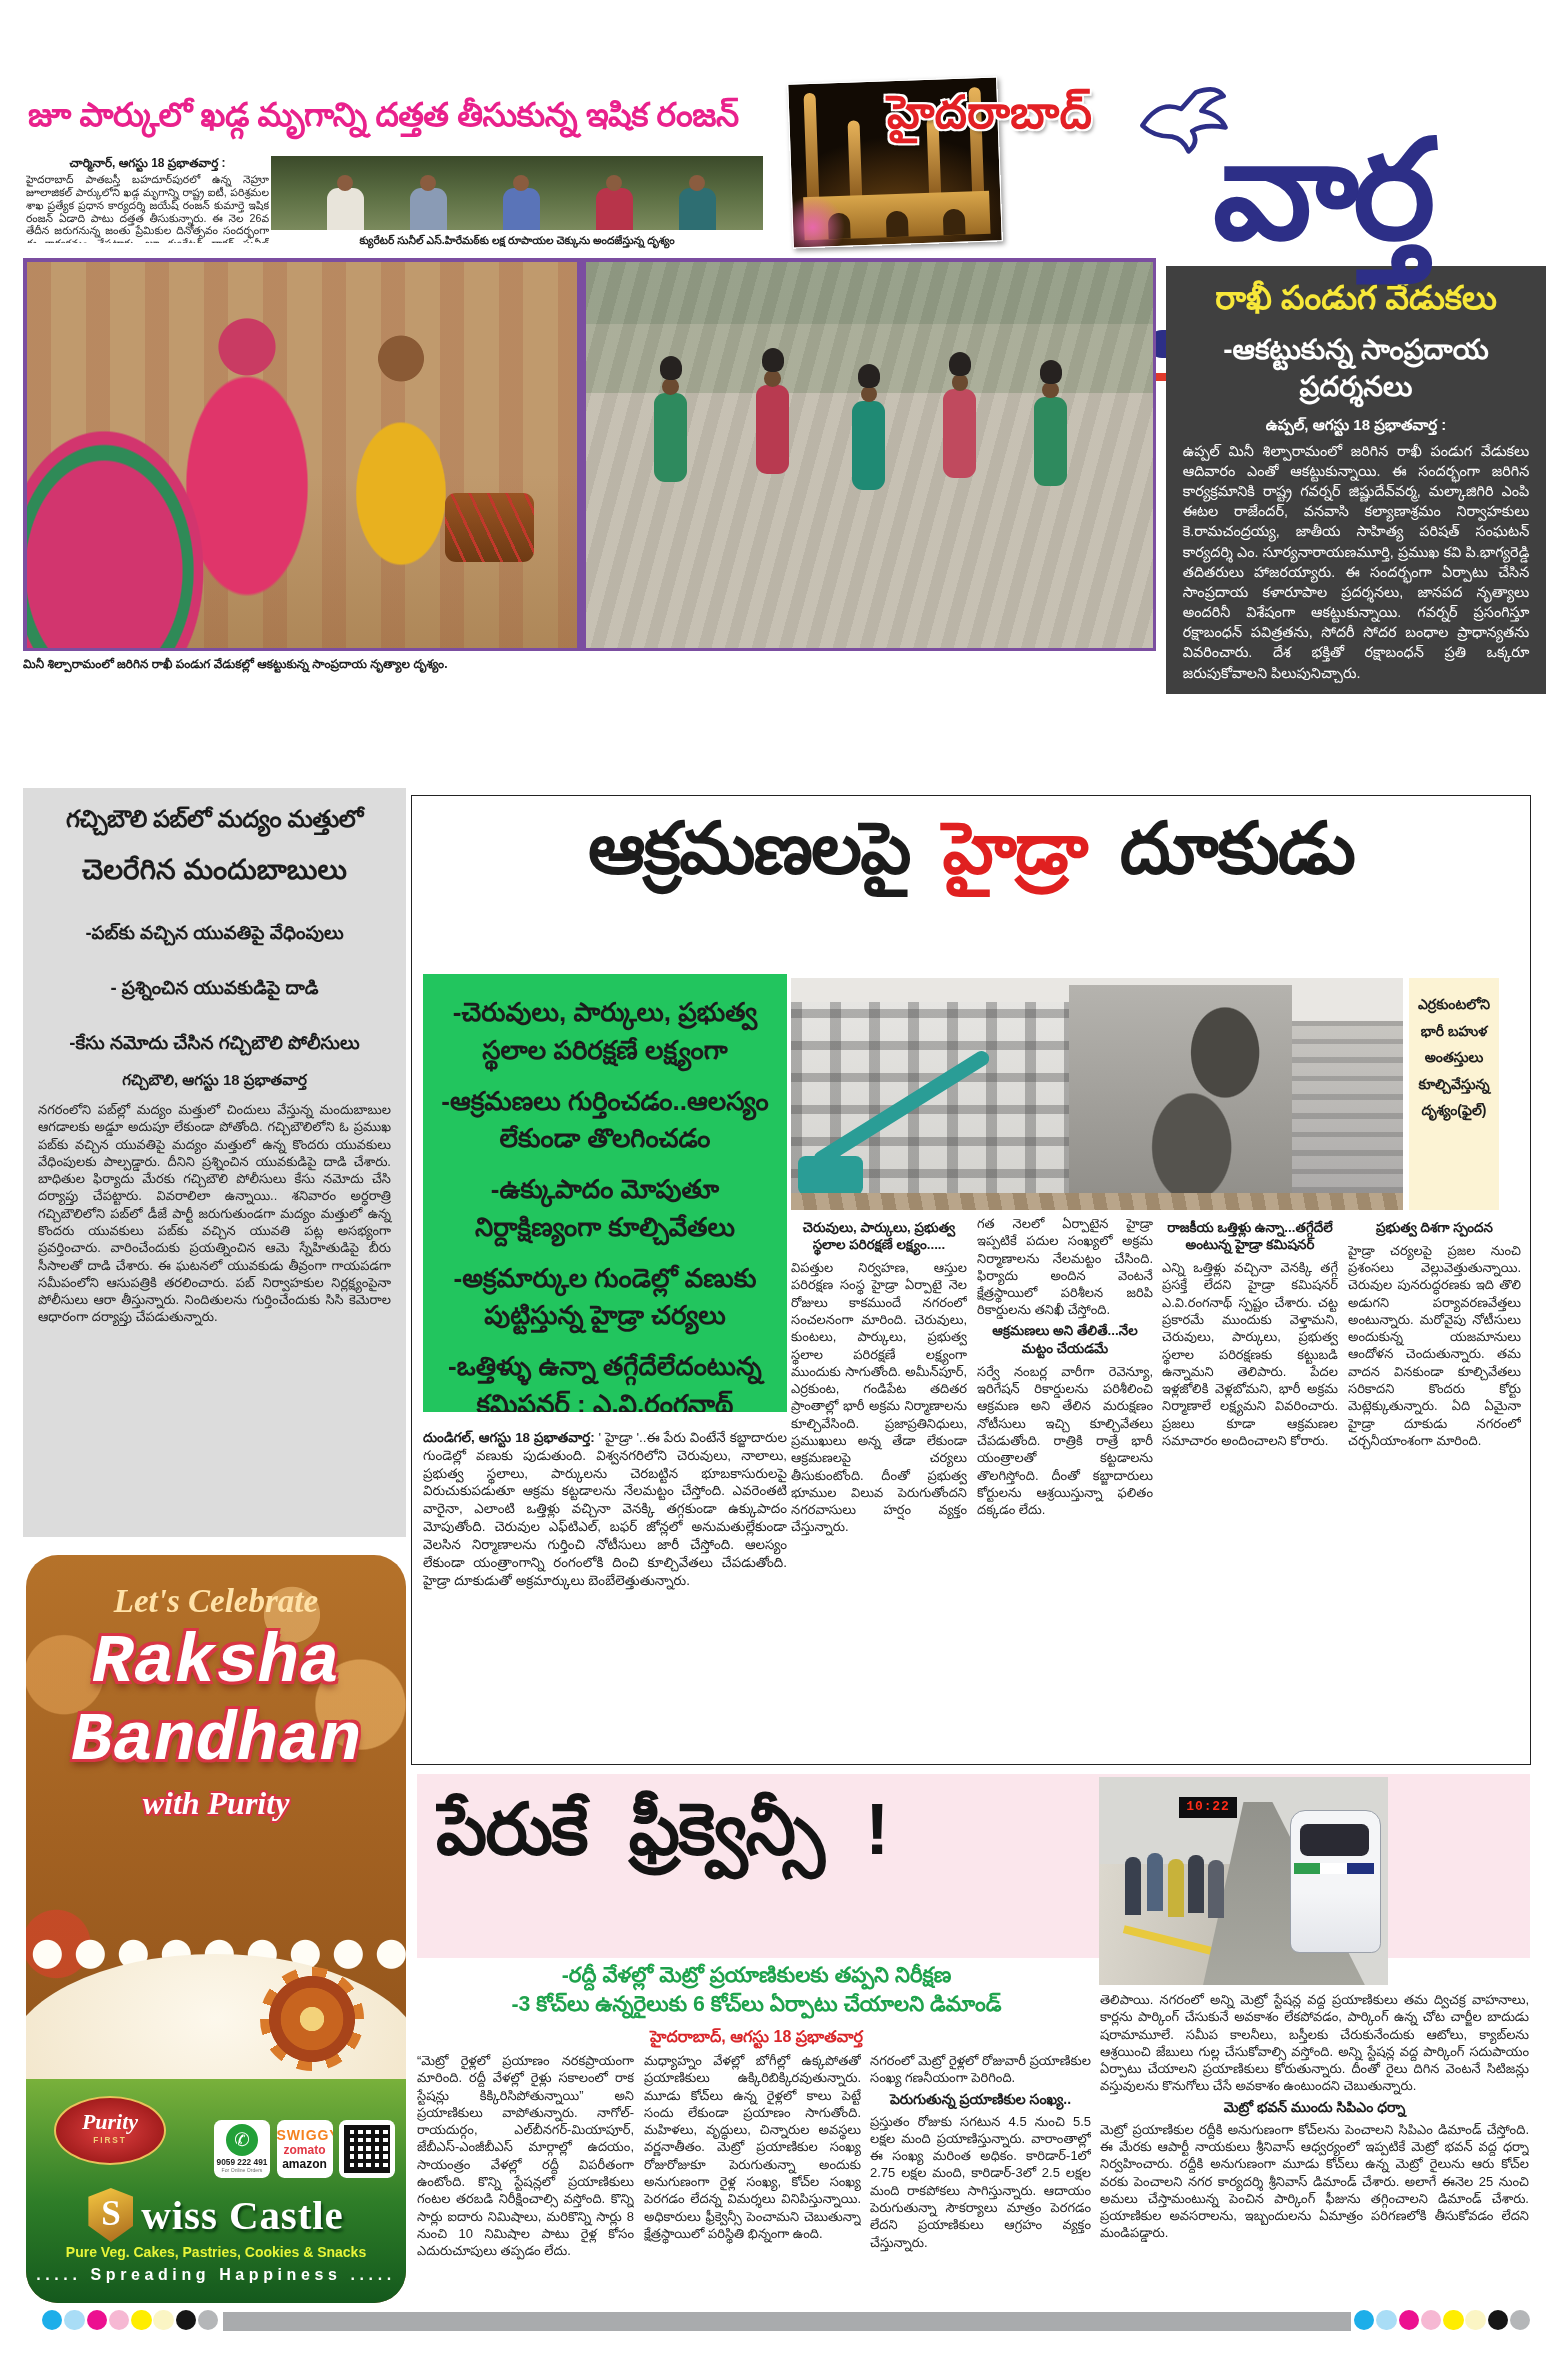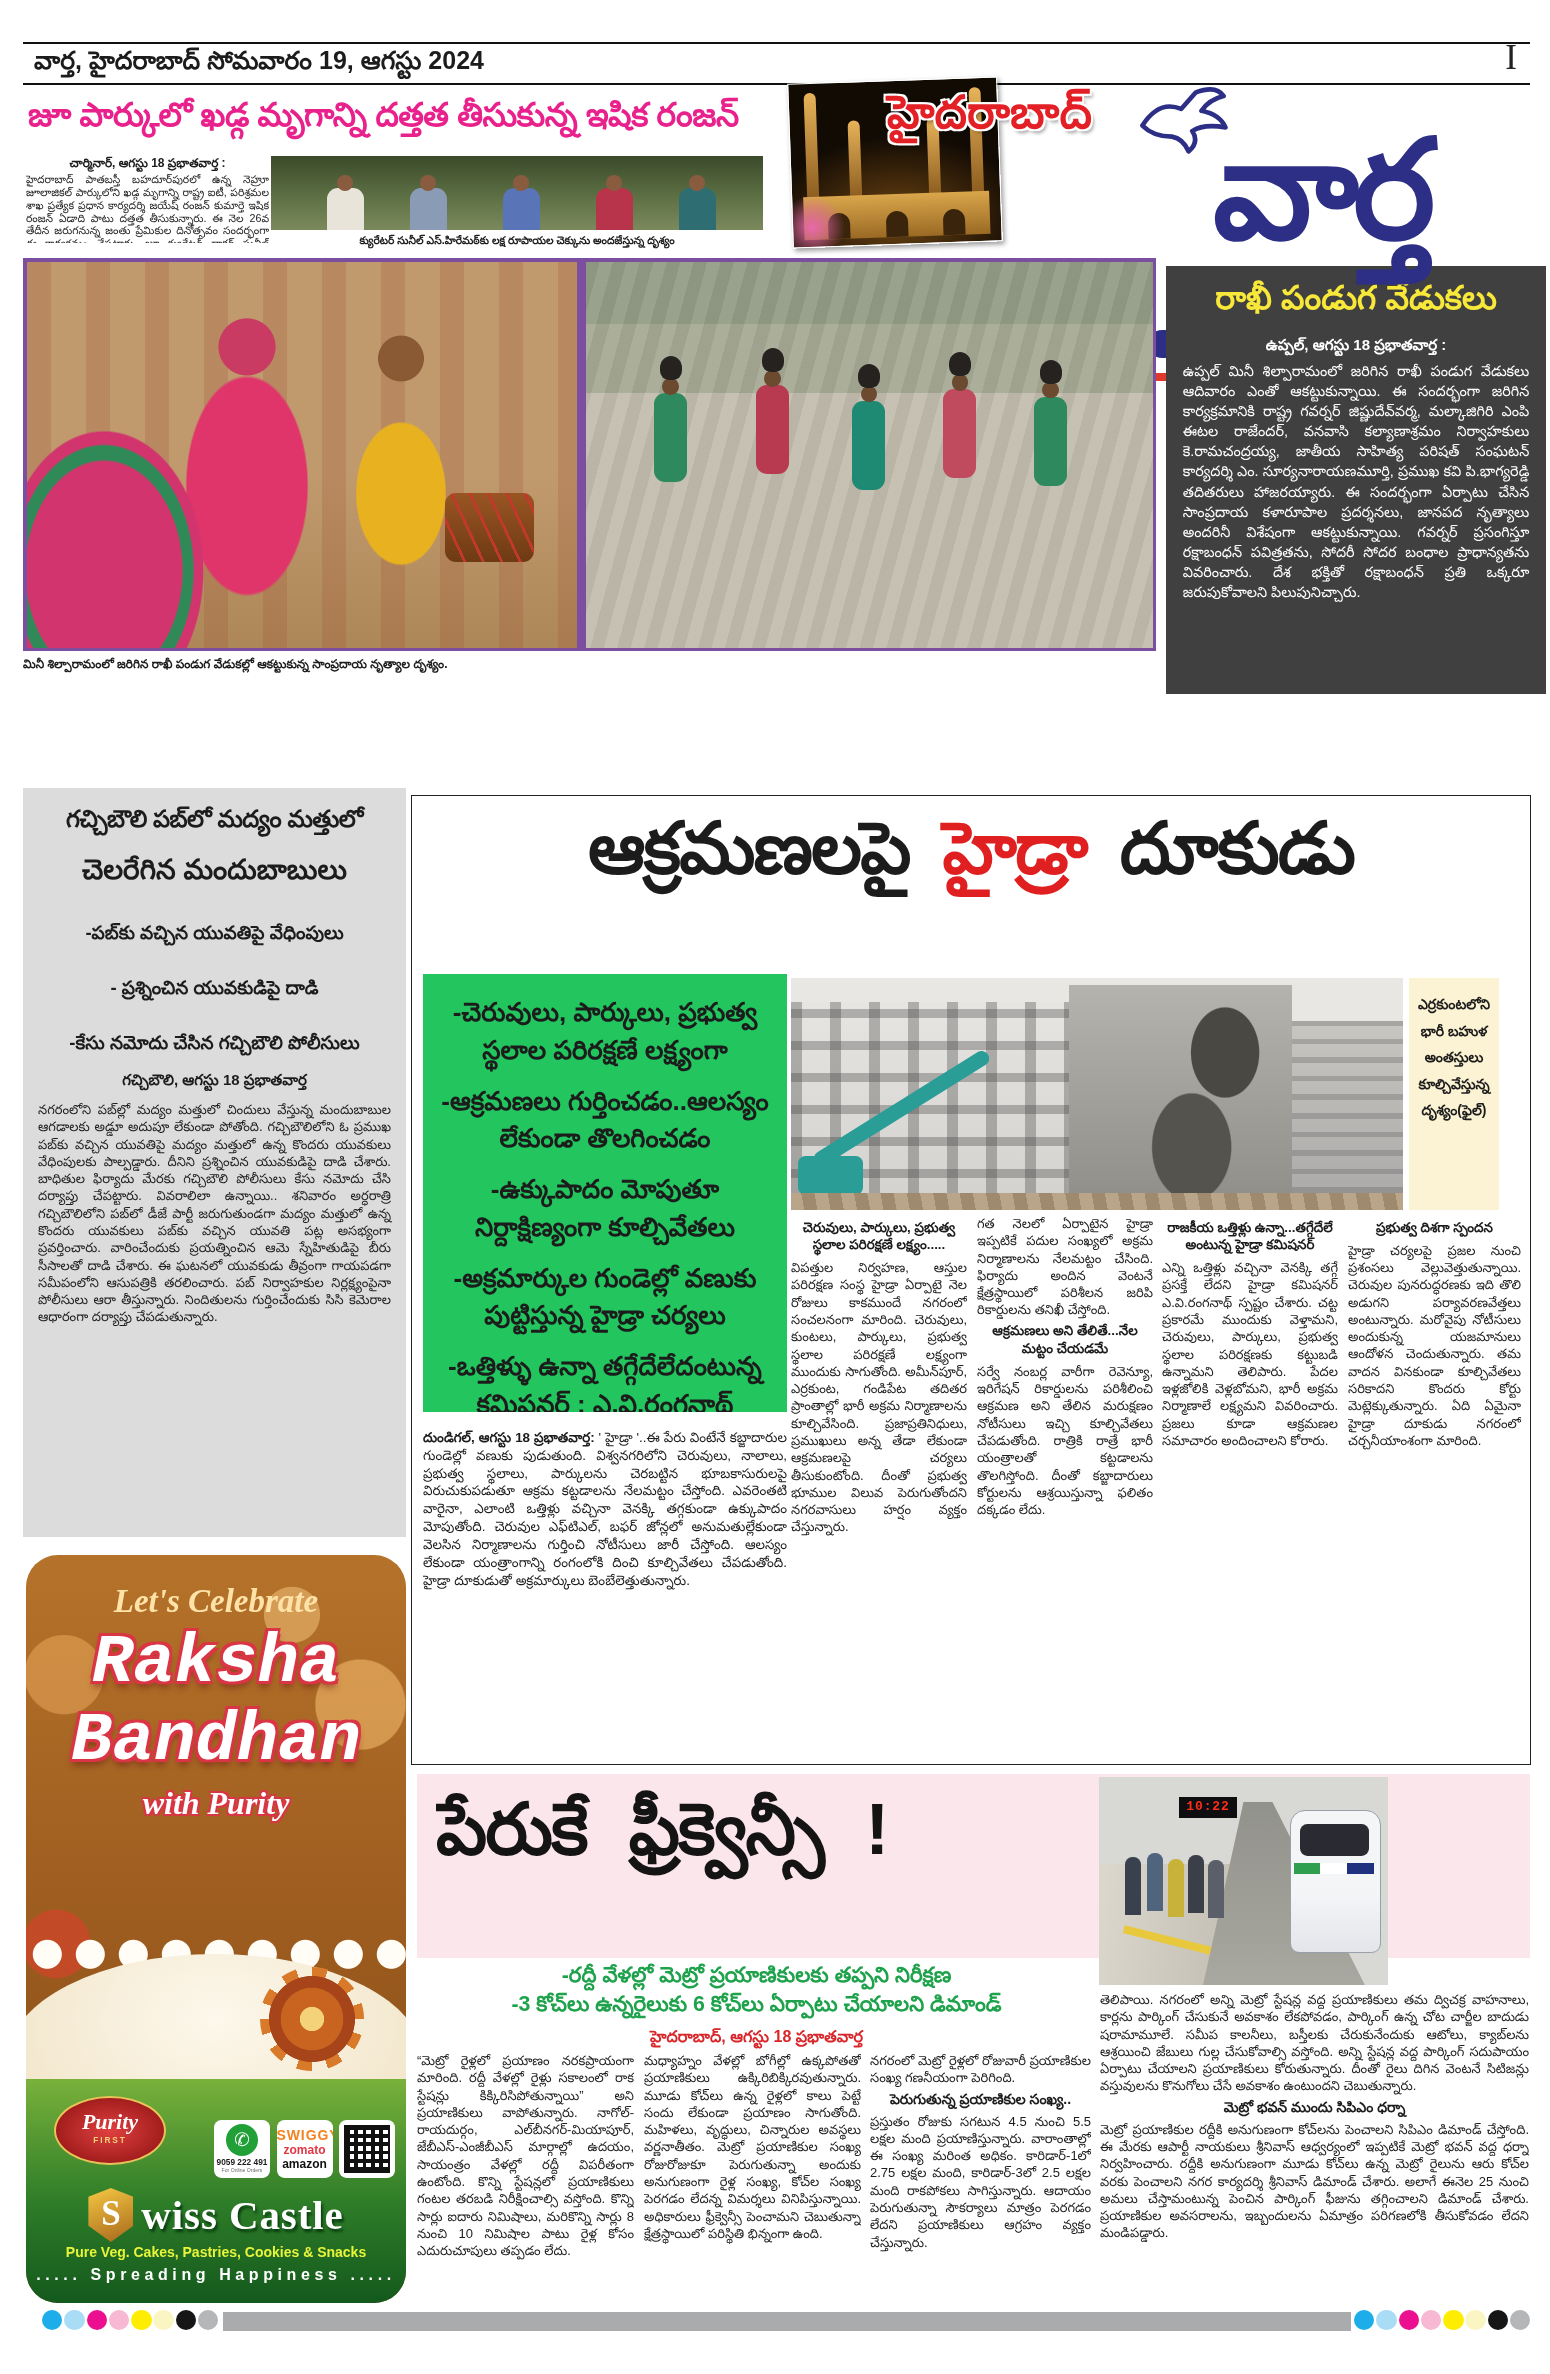--- a/index.html
+++ b/index.html
@@ -200,24 +200,20 @@
   .reg-dots{top:2310px;height:22px;display:flex;gap:1.9px;}
   .reg-dots-left{left:42px;} .reg-dots-right{left:1354px;}
   .dot{width:20.4px;height:20.4px;border-radius:50%;display:inline-block;}
   .reg-bar{left:223px;top:2312px;width:1128px;height:18.6px;background:#a9abad;}
 </style>
 </head>
 <body>
 
 <div class="page">
 
-  <div class="abs hdr-band">
-    <span class="hdr-date">వార్త, హైదరాబాద్ సోమవారం 19, ఆగస్టు 2024</span>
-    <span class="hdr-pageno">I</span>
-  </div>
 
   <div class="abs ts-headline">జూ పార్కులో ఖడ్గ మృగాన్ని దత్తత తీసుకున్న ఇషిక రంజన్</div>
   <div class="abs ts-dateline">చార్మినార్, ఆగస్టు 18 ప్రభాతవార్త :</div>
   <div class="abs ts-body just">హైదరాబాద్ పాతబస్తీ బహదూర్‌పురలో ఉన్న నెహ్రూ జూలాజికల్ పార్కులోని ఖడ్గ మృగాన్ని రాష్ట్ర ఐటీ, పరిశ్రమల శాఖ ప్రత్యేక ప్రధాన కార్యదర్శి జయేష్ రంజన్ కుమార్తె ఇషిక రంజన్ ఏడాది పాటు దత్తత తీసుకున్నారు. ఈ నెల 26వ తేదీన జరుగనున్న జంతు ప్రేమికుల దినోత్సవం సందర్భంగా ఈ కార్యక్రమం చేపట్టారు. జూ క్యురేటర్ డాక్టర్ సునీల్ ఎస్.హిరేమఠ్‌కు ఇషిక రంజన్ లక్ష రూపాయల చెక్కును అందజేశారు. జంతు సంరక్షణకు ప్రతి ఒక్కరూ ముందుకు రావాలని జయేష్ రంజన్ పిలుపునిచ్చారు. ఎన్జీవోలు, పలు సంస్థలు జంతువుల దత్తతకు ఆసక్తి చూపుతున్నాయని జూ అధికారులు వెల్లడించారు.</div>
   <div class="abs ts-photo">
     <span class="ts-fig" style="left:56px;background:#e8e4da;">
         <span class="ts-head"></span>
       </span>
     <span class="ts-fig" style="left:139px;background:#8a9bb5;">
         <span class="ts-head"></span>
@@ -264,20 +260,21 @@
       <span class="fig" style="left:30%;top:32%;background:#b83a50;"></span>
       <span class="fig" style="left:47%;top:36%;background:#1f8a74;"></span>
       <span class="fig" style="left:63%;top:33%;background:#c04a5e;"></span>
       <span class="fig" style="left:79%;top:35%;background:#2e8a5e;"></span>
     </div>
   </div>
   <div class="abs photos-caption">మినీ శిల్పారామంలో జరిగిన రాఖీ పండుగ వేడుకల్లో ఆకట్టుకున్న సాంప్రదాయ నృత్యాల దృశ్యం.</div>
 
   <div class="abs rakhi-box">
     <div class="rk-head">రాఖీ పండుగ వేడుకలు</div>
+    <div class="rk-sub">-ఆకట్టుకున్న సాంప్రదాయ ప్రదర్శనలు</div>
     <div class="rk-date">ఉప్పల్, ఆగస్టు 18 ప్రభాతవార్త :</div>
     <div class="rk-body">ఉప్పల్ మినీ శిల్పారామంలో జరిగిన రాఖీ పండుగ వేడుకలు ఆదివారం ఎంతో ఆకట్టుకున్నాయి. ఈ సందర్భంగా జరిగిన కార్యక్రమానికి రాష్ట్ర గవర్నర్ జిష్ణుదేవ్‌వర్మ, మల్కాజిగిరి ఎంపి ఈటల రాజేందర్, వనవాసి కల్యాణాశ్రమం నిర్వాహకులు కె.రామచంద్రయ్య, జాతీయ సాహిత్య పరిషత్ సంఘటన్ కార్యదర్శి ఎం. సూర్యనారాయణమూర్తి, ప్రముఖ కవి పి.భాగ్యరెడ్డి తదితరులు హాజరయ్యారు. ఈ సందర్భంగా ఏర్పాటు చేసిన సాంప్రదాయ కళారూపాల ప్రదర్శనలు, జానపద నృత్యాలు అందరినీ విశేషంగా ఆకట్టుకున్నాయి. గవర్నర్ ప్రసంగిస్తూ రక్షాబంధన్ పవిత్రతను, సోదరీ సోదర బంధాల ప్రాధాన్యతను వివరించారు. దేశ భక్తితో రక్షాబంధన్ ప్రతి ఒక్కరూ జరుపుకోవాలని పిలుపునిచ్చారు.</div>
   </div>
 
   <div class="abs pub-box">
     <div class="pub-h1">గచ్చిబౌలి పబ్‌లో మద్యం మత్తులో</div>
     <div class="pub-h2">చెలరేగిన మందుబాబులు</div>
     <div class="pub-bullet">-పబ్‌కు వచ్చిన యువతిపై వేధింపులు</div>
     <div class="pub-bullet">- ప్రశ్నించిన యువకుడిపై దాడి</div>
     <div class="pub-bullet">-కేసు నమోదు చేసిన గచ్చిబౌలి పోలీసులు</div>

